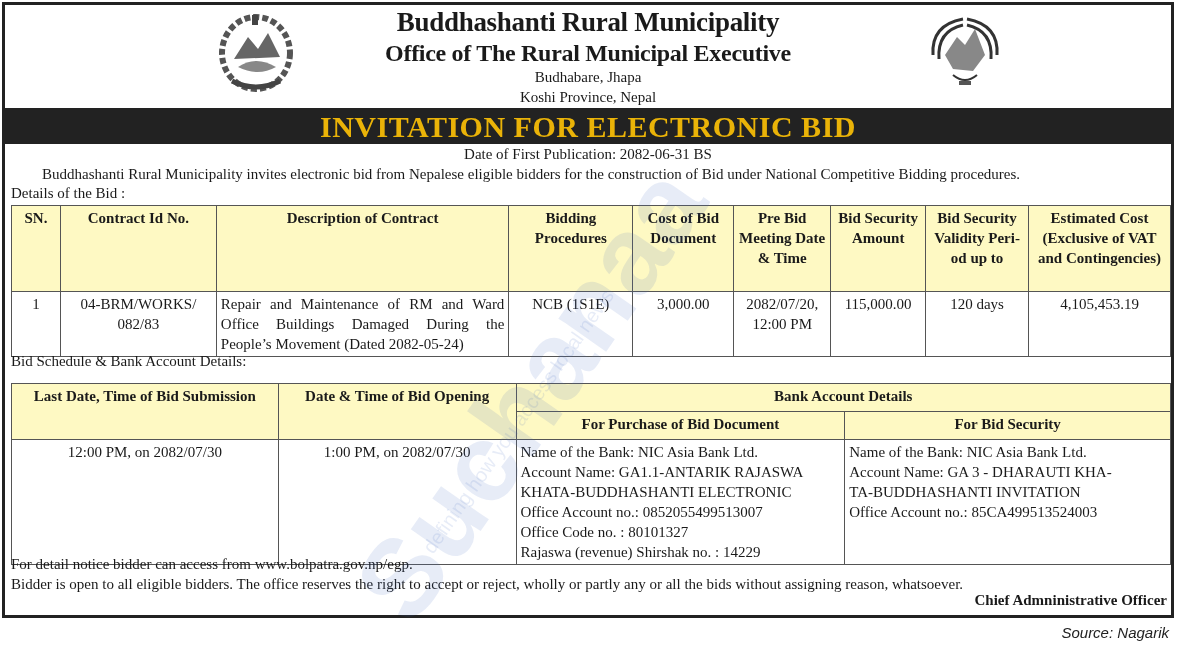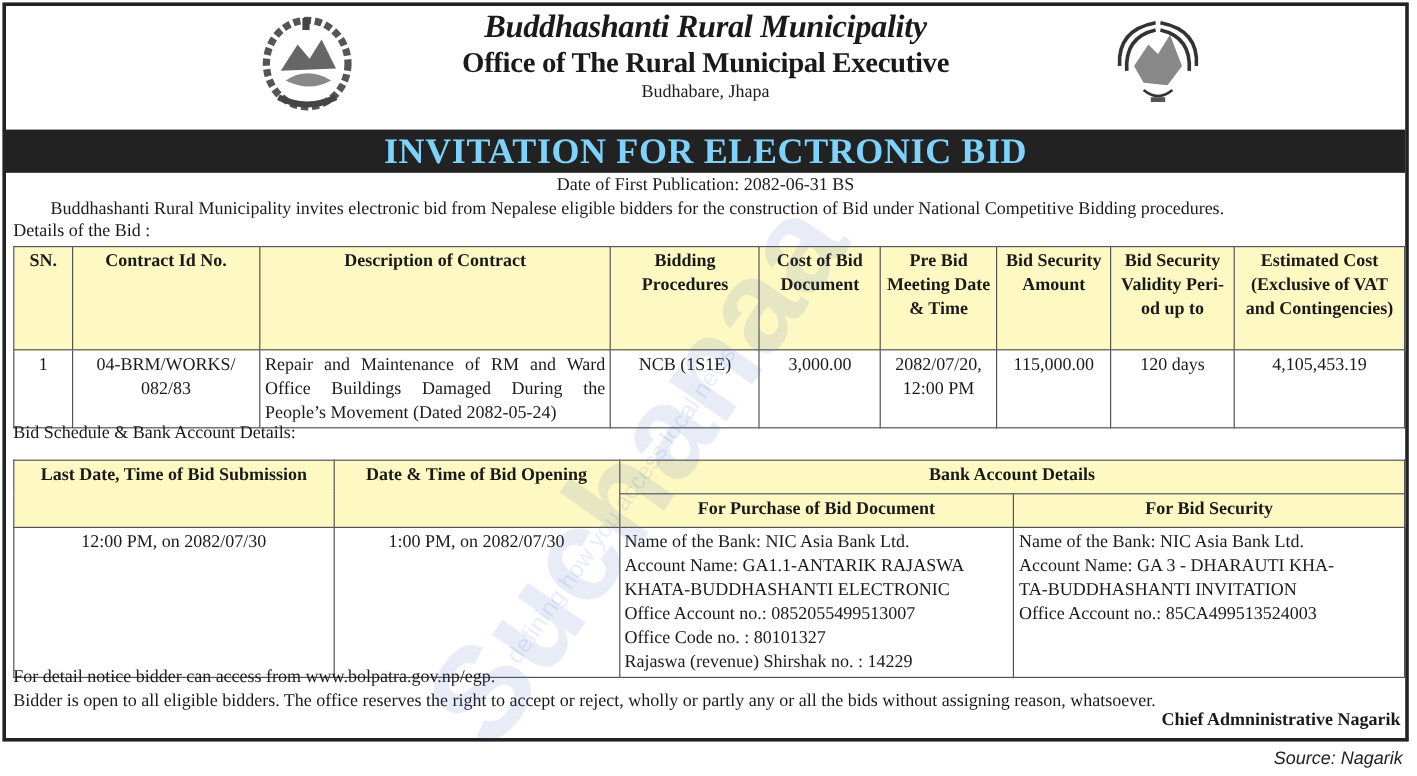--- a/index.html
+++ b/index.html
@@ -4,26 +4,26 @@
 <style>
   html, body { margin: 0; padding: 0; background: #ffffff; }
   body { width: 1181px; height: 647px; position: relative; overflow: hidden;
          font-family: "Liberation Serif", "DejaVu Serif", serif; color: #1a1a1a; }
   .frame { position: absolute; left: 2px; top: 2px; width: 1172px; height: 616px;
            border: 3px solid #222; box-sizing: border-box; background: #fff; }
   .header { position: absolute; left: 0; top: 0; width: 100%; height: 102px; }
   .logo-left { position: absolute; left: 213px; top: 6px; width: 76px; height: 84px; }
   .logo-right { position: absolute; left: 918px; top: 10px; width: 84px; height: 78px; }
   .htitle { position: absolute; left: 0; width: 100%; text-align: center; }
-  .h1 { top: 2px; font-size: 27px; font-weight: bold; letter-spacing: -0.3px; font-style: italic; }
+  .h1 { top: 2px; font-size: 27px; font-weight: bold; letter-spacing: -0.3px; }
   .h2 { top: 35px; font-size: 24px; font-weight: bold; letter-spacing: -0.3px; }
   .h3 { top: 64px; font-size: 15px; }
   .h4 { top: 84px; font-size: 15px; }
   .banner { position: absolute; left: 0; top: 103px; width: 100%; height: 36px; background: #222;
-            color: #7dd3fc; text-align: center; font-size: 30px; font-weight: bold; line-height: 38px;
+            color: #eab308; text-align: center; font-size: 30px; font-weight: bold; line-height: 38px;
             letter-spacing: 0.5px; }
   .line { position: absolute; left: 6px; font-size: 15px; white-space: nowrap; }
   .center { left: 0; width: 100%; text-align: center; }
   table { border-collapse: collapse; position: absolute; font-size: 15px; }
   td, th { border: 1px solid #555; vertical-align: top; padding: 2px 4px; }
   th { background: #fef9c3; font-weight: bold; text-align: center; line-height: 20px; }
   td { line-height: 20px; }
   .c { text-align: center; }
   .just { text-align: justify; }
   .sig { position: absolute; right: 4px; top: 587px; font-size: 15px; font-weight: bold; }
@@ -43,20 +43,21 @@
         <ellipse cx="38" cy="42" rx="34" ry="36" fill="none" stroke="#555" stroke-width="6" stroke-dasharray="6 3"></ellipse>
         <path d="M16 48 L30 26 L40 38 L50 22 L62 46 Z" fill="#666"></path>
         <path d="M20 56 Q38 44 58 56 Q40 66 20 56 Z" fill="#888"></path>
         <rect x="34" y="4" width="6" height="10" fill="#444"></rect>
         <path d="M14 70 Q38 82 62 70" stroke="#444" stroke-width="5" fill="none"></path>
       </svg>
     </div>
     <div class="htitle h1">Buddhashanti Rural Municipality</div>
     <div class="htitle h3">Budhabare, Jhapa</div>
     <div class="htitle h2">Office of The Rural Municipal Executive</div>
+    <div class="htitle h4">Koshi Province, Nepal</div>
     <div class="logo-right">
       <svg width="84" height="78" viewBox="0 0 84 78">
         <path d="M10 40 Q8 10 40 4" stroke="#333" stroke-width="3" fill="none"></path>
         <path d="M16 44 Q14 16 40 10" stroke="#333" stroke-width="3" fill="none"></path>
         <path d="M74 40 Q76 10 44 4" stroke="#333" stroke-width="3" fill="none"></path>
         <path d="M68 44 Q70 16 44 10" stroke="#333" stroke-width="3" fill="none"></path>
         <path d="M22 40 L34 22 L42 30 L52 14 L62 40 L50 56 L30 54 Z" fill="#888"></path>
         <path d="M30 60 Q42 70 54 60" stroke="#333" stroke-width="2" fill="none"></path>
         <rect x="36" y="66" width="12" height="4" fill="#555"></rect>
       </svg>
@@ -142,19 +143,19 @@
         <div>Account Name: GA 3 - DHARAUTI KHA-</div>
         <div>TA-BUDDHASHANTI INVITATION</div>
         <div>Office Account no.: 85CA499513524003</div>
       </td>
     </tr>
   </tbody>
     </table>
 
   <div class="line" style="top:551px;">For detail notice bidder can access from www.bolpatra.gov.np/egp.</div>
   <div class="line" style="top:571px;">Bidder is open to all eligible bidders. The office reserves the right to accept or reject, wholly or partly any or all the bids without assigning reason, whatsoever.</div>
-  <div class="sig">Chief Admninistrative Nagarik</div>
+  <div class="sig">Chief Admninistrative Officer</div>
 </div>
 
 <div class="wm" style="left:270px; top:330px; font-size:110px;">Suchanaa</div>
 <div class="wm" style="left:360px; top:410px; font-size:20px; font-weight:normal;">defining how you access local news</div>
 
 <div class="source">Source: Nagarik</div>
 
 </body></html>

